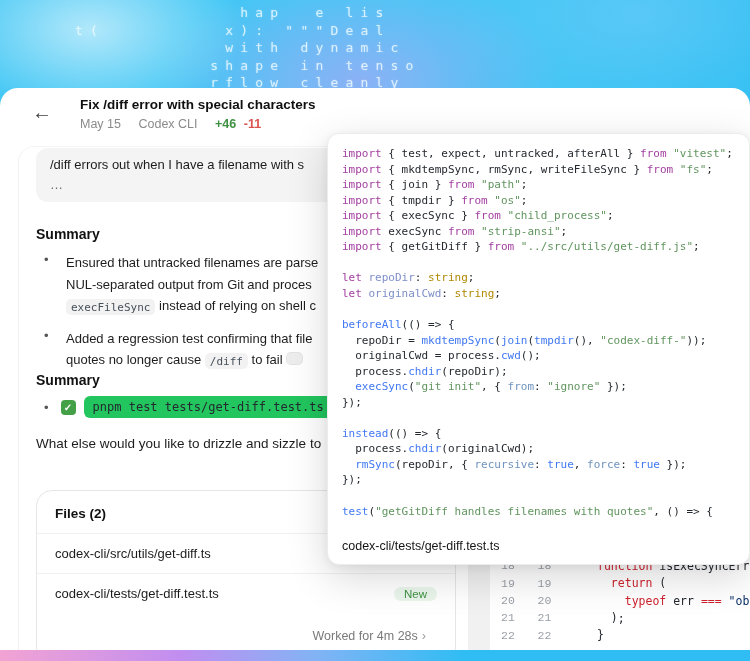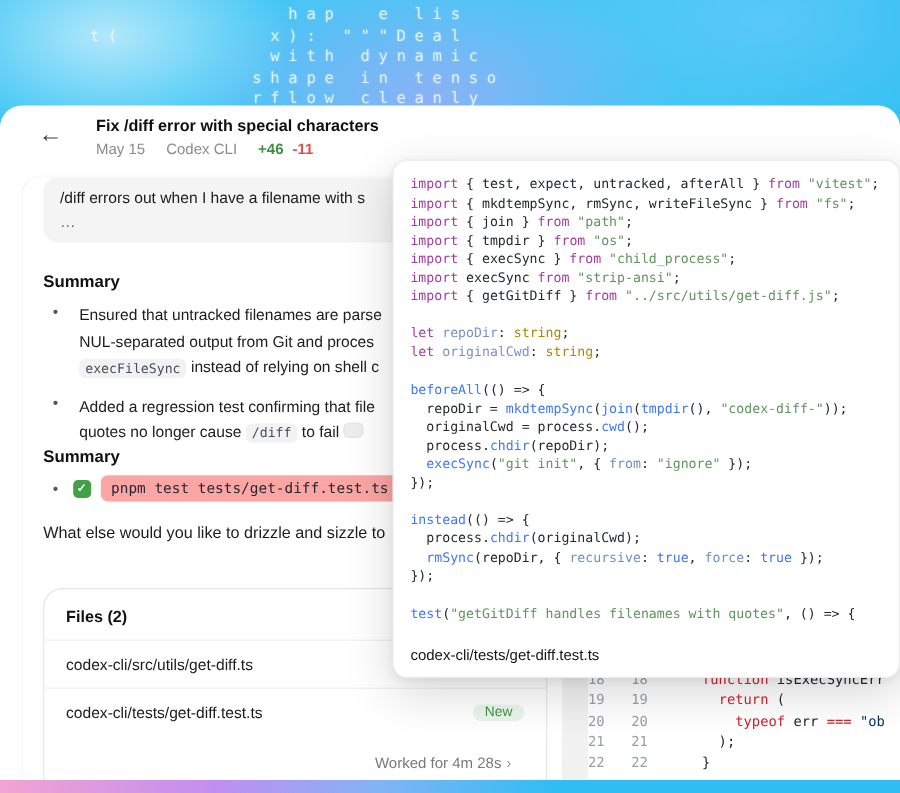--- a/index.html
+++ b/index.html
@@ -66,21 +66,21 @@
   }
   .test-row { position:absolute; left:36px; top:308px; display:flex; align-items:center; }
   .test-row .dot { color:#555; font-size:13px; margin:0 12px 0 8px; }
   .check-box {
     width:15px; height:15px; background:#43a047; border-radius:4px; margin-right:8px;
     display:flex; align-items:center; justify-content:center;
     color:#fff; font-size:10px; font-weight:700; flex:0 0 auto;
   }
   .cmd-pill {
     font-family:"DejaVu Sans Mono", monospace; font-size:12px; color:#24292f;
-    background:#fca5a5; border-radius:6px; padding:4px 9px; cursor:pointer;
+    background:#22c55e; border-radius:6px; padding:4px 9px; cursor:pointer;
   }
   .cmd-chevron { color:#9a9a9a; font-size:14px; margin-left:6px; }
   .closing { position:absolute; left:36px; top:348px; font-size:13.5px; color:#1d1d1d; white-space:nowrap; width:300px; }
   .files-card {
     position:absolute; left:36px; top:402px; width:420px; height:174px;
     border:1px solid #e6e6e6; border-radius:16px; background:#fff;
   }
   .files-title { padding:15px 18px 12px 18px; font-size:13.5px; font-weight:600; color:#111; border-bottom:1px solid #f0f0f0; }
   .file-row {
     display:flex; align-items:center; justify-content:space-between;
@@ -88,23 +88,23 @@
   }
   .file-row:last-child { border-bottom:none; }
   .new-badge { font-size:11.5px; color:#3f9142; background:#eaf6ec; border-radius:9px; padding:1px 10px; }
   .worked { position:absolute; left:36px; top:541px; width:390px; text-align:right; font-size:12.5px; color:#7a7a7a; cursor:pointer; }
   .worked .chev { margin-left:4px; color:#9a9a9a; }
   
   .diff-frag { position:absolute; left:468px; top:464px; width:282px; height:98px; overflow:hidden; background:#fff; }
   .diff-gutter { position:absolute; left:0; top:-10px; bottom:0; width:22px; background:#f1f1f2; }
   .diff-rows { position:absolute; left:22px; top:-12px; right:0; }
   .diff-row { display:flex; height:17.3px; align-items:center; font-family:"DejaVu Sans Mono", monospace; font-size:11.5px; }
-  .dnum { color:#9aa0a8; text-align:left; flex:0 0 auto; }
+  .dnum { color:#9aa0a8; text-align:center; flex:0 0 auto;font-family:Liberation Mono, monospace; }
   .dnum.n1 { width:36px; } .dnum.n2 { width:37px; }
-  .dcode { margin-left:22px; white-space:pre; color:#24292f; }
+  .dcode { margin-left:34px; white-space:pre; color:#24292f; }
   
   .overlay {
     position:absolute; left:327px; top:133px; width:423px; height:432px; z-index:5;
     background:#fff; border:1px solid #ececec; border-radius:12px;
     box-shadow:0 12px 40px rgba(0,0,0,.16), 0 2px 8px rgba(0,0,0,.06);
     overflow:hidden;
   }
   .code-pane { position:absolute; left:14px; top:12px; right:2px; }
   .code-line { font-family:"DejaVu Sans Mono", monospace; font-size:11px; line-height:15.55px; white-space:pre; }
   .overlay-file { position:absolute; left:14px; bottom:11px; font-size:12.5px; color:#151515; }

